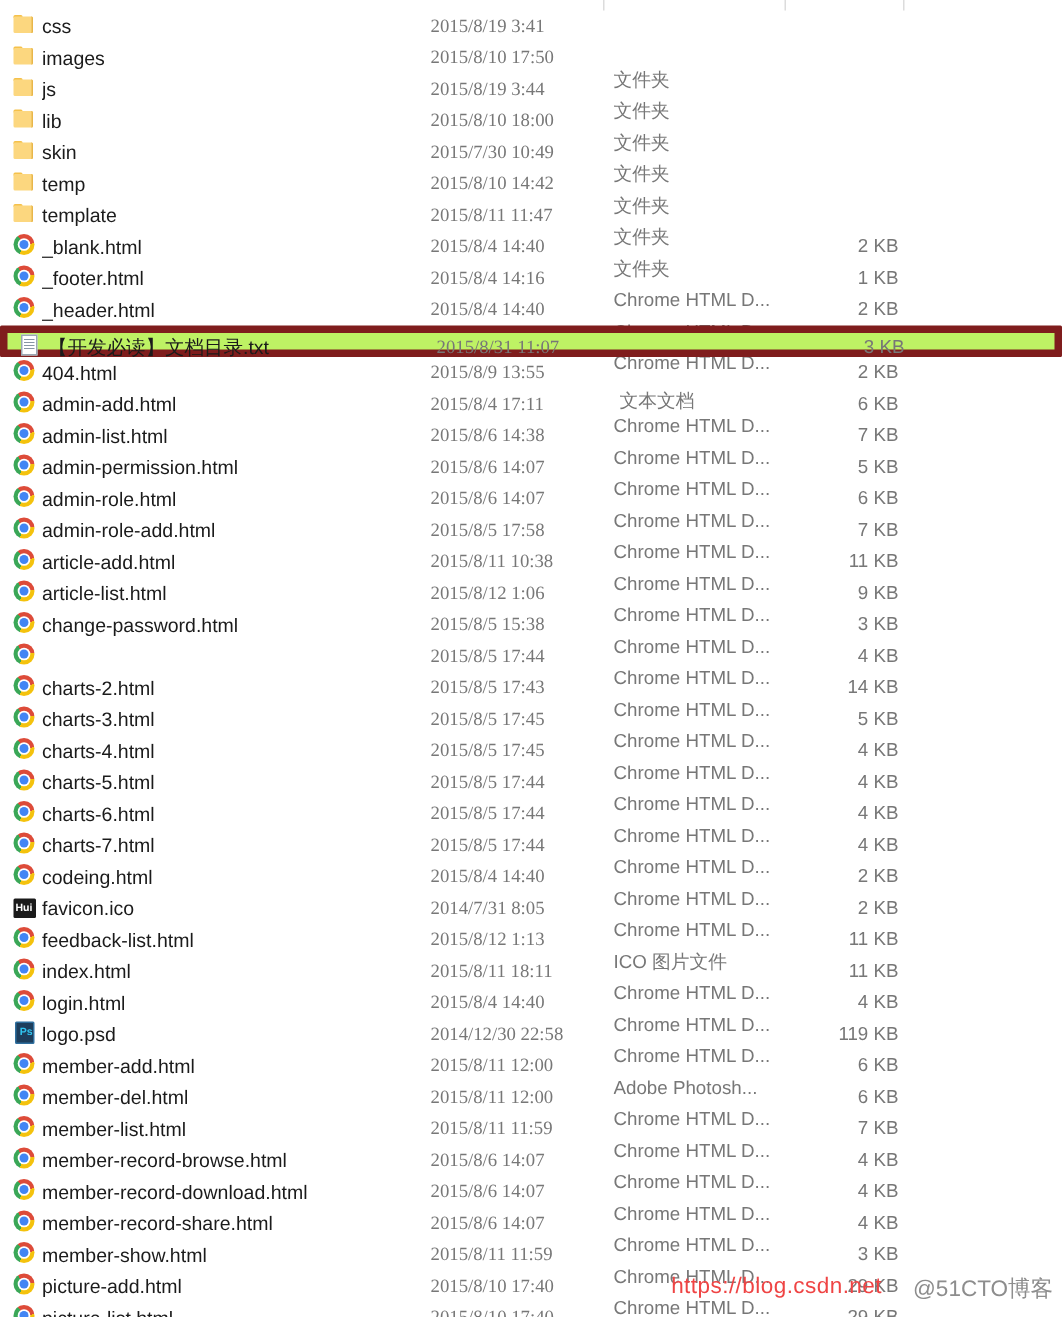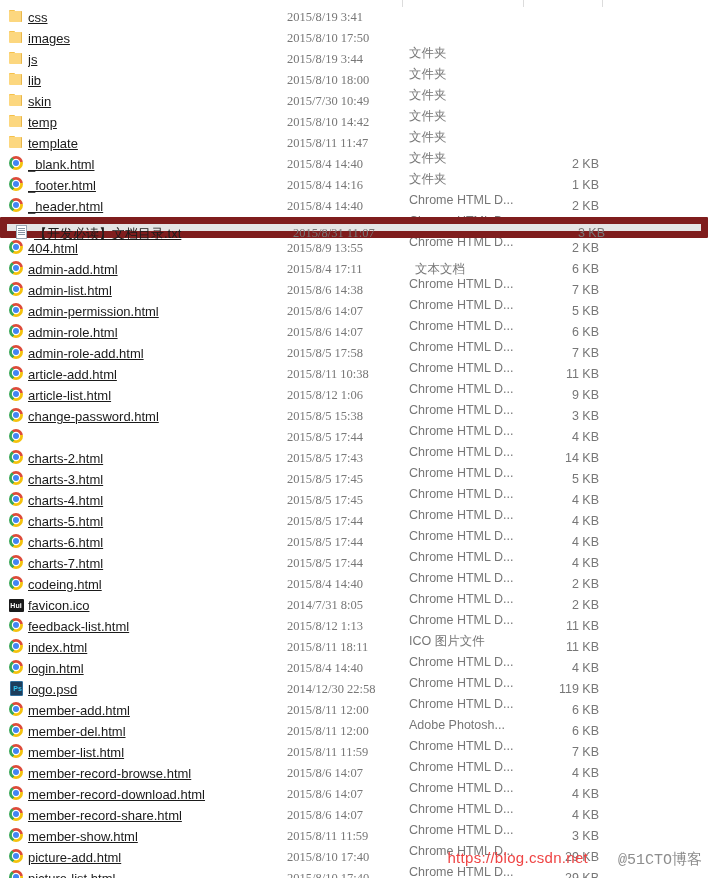--- a/index.html
+++ b/index.html
@@ -50,37 +50,37 @@
 
   .row {
     position: relative;
     height: 21px;
     line-height: 21px;
     box-sizing: border-box;
     border: 1px solid transparent;
     white-space: nowrap;
   }
   .row.selected {
-    background: #e5e5e5;
-    border: 7px solid #7f1d1d;
+    background: #bef264;
+    border: 5px solid #7f1d1d;
     border-radius: 1px;
   }
 
   .cell {
     position: absolute;
     top: 0;
     height: 19px;
     line-height: 19px;
     font-size: 12.5px;
     overflow: hidden;
     white-space: nowrap;
   }
 
   .c-icon  { left: 5px;  width: 20px; text-align: center; }
-  .c-name  { left: 27px; width: 250px; color: #1b1b1b; font-size: 13px; text-decoration: underline; }
+  .c-name  { left: 27px; width: 250px; color: #1b1b1b; font-size: 13px; }
   .c-date  { left: 286px; width: 130px; color: #777777; font-family: Liberation Serif, serif; }
   .c-type  { left: 408px; width: 112px; color: #777777; margin-top: 36px; }
   .c-size  { left: 520px; width: 78px; color: #777777; text-align: right; }
 
   
   .ico {
     display: inline-block;
     position: relative;
     width: 16px;
     height: 16px;
@@ -210,21 +210,20 @@
   .wm-51cto {
     position: absolute;
     right: 6px;
     bottom: 9px;
     font-size: 15px;
     color: #8d8d8d;
     white-space: nowrap;
     pointer-events: none;
     z-index: 10;
     font-weight: 500;
-    font-family: Liberation Mono, monospace;
   }
 </style>
 </head>
 <body>
 
 <div id="explorer">
 
   <div class="col-seps">
       <div class="col-sep" style="left: 402px;"></div>
       <div class="col-sep" style="left: 523px;"></div>

